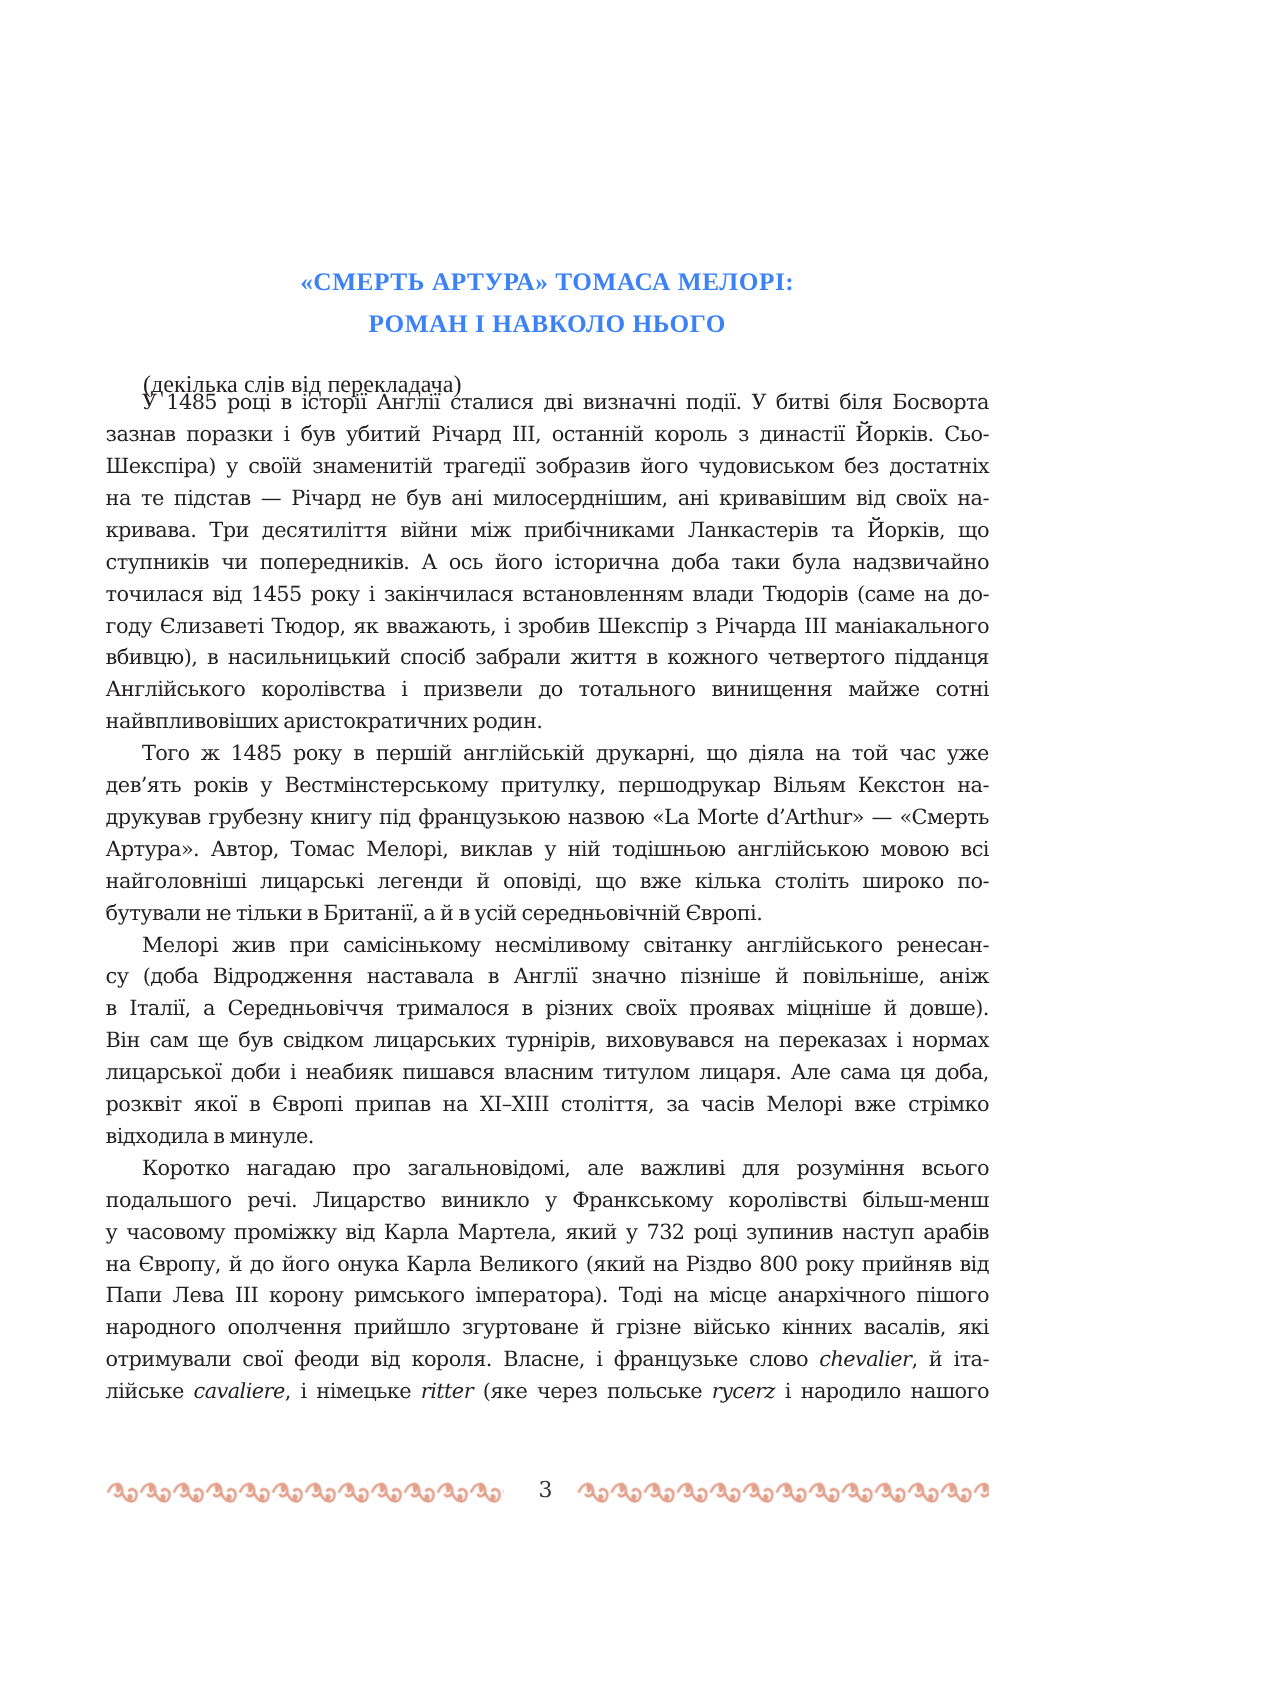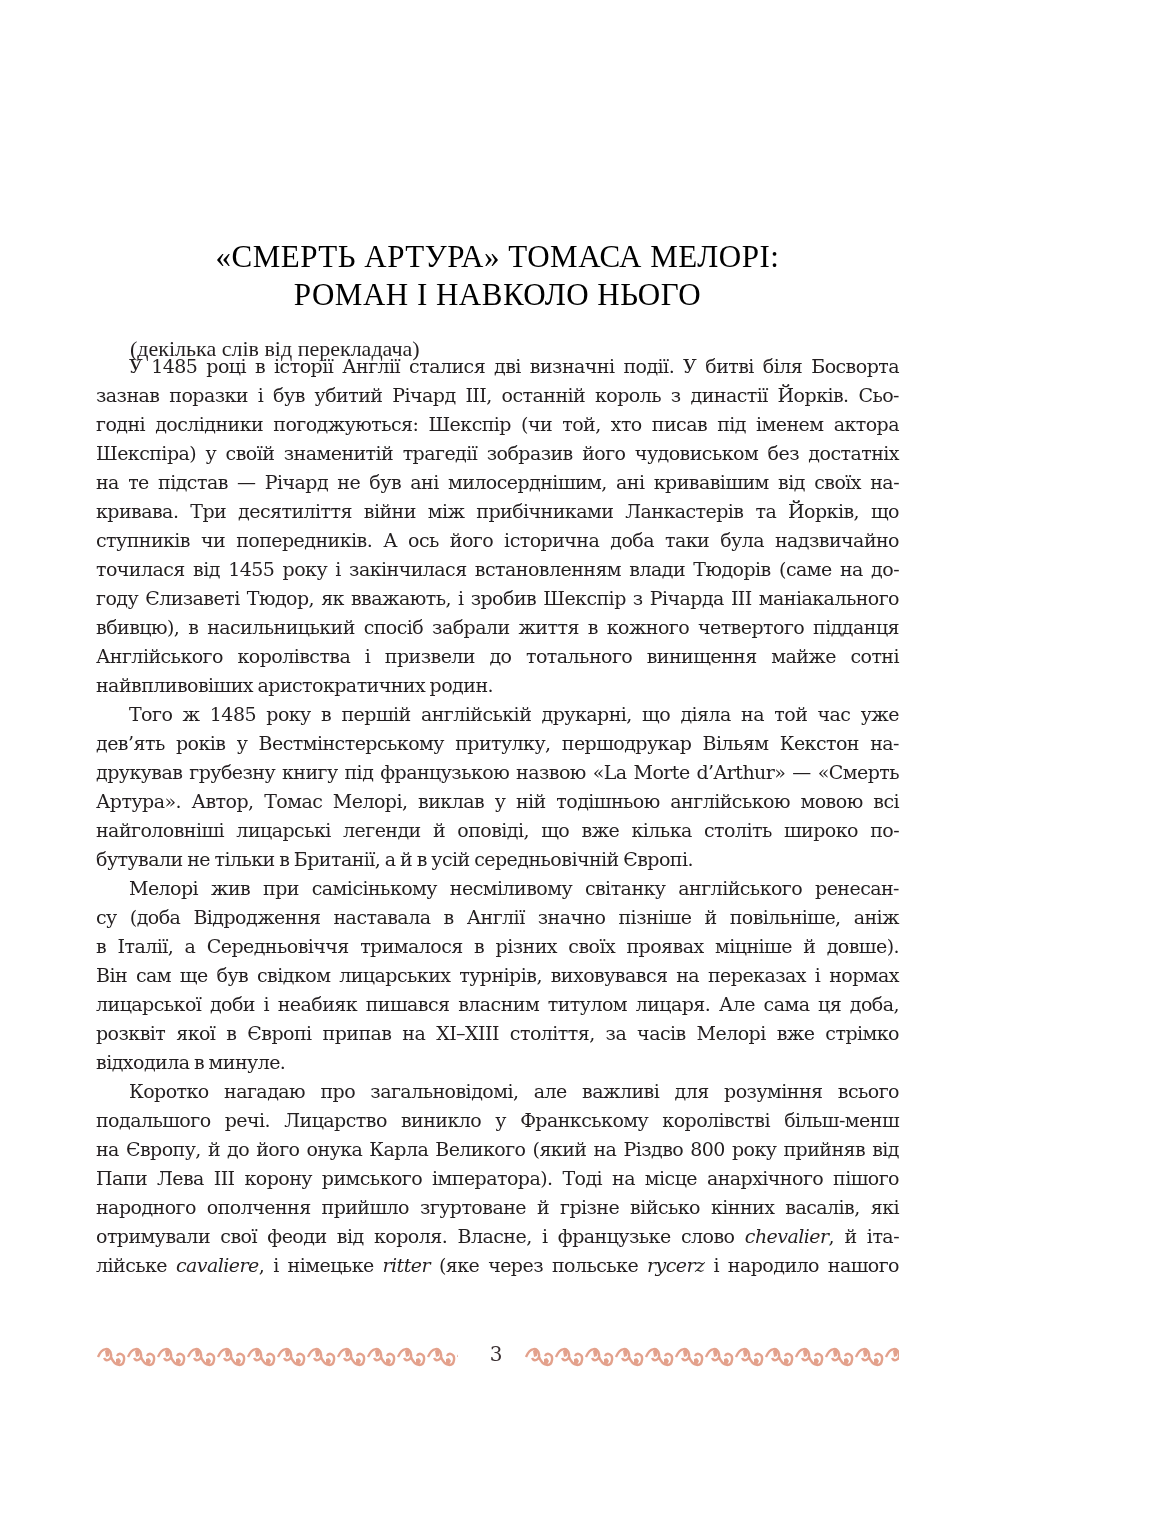--- a/index.html
+++ b/index.html
@@ -24,26 +24,26 @@
     }
     .title-block {
       position: absolute;
       top: 238px;
       left: 0;
       width: 803px;
       text-align: center;
     }
     .title-line {
       font-family: "Liberation Serif", "DejaVu Serif", serif;
-      font-size: 31px;
+      font-size: 23px;
       line-height: 38px;
       letter-spacing: 0.5px;
       text-transform: uppercase;
-      color: #000000;
-      font-weight: normal;
+      color: #3b82f6;
+      font-weight: bold;
       margin: 0;
     }
     .subtitle {
       font-family: "Liberation Serif", serif;
       font-size: 22px;
       line-height: 26px;
       margin-top: 22px;
       text-align: left;
       padding-left: 34px;
     }
@@ -109,21 +109,20 @@
     <h1 class="title-line">«Смерть Артура» Томаса Мелорі:</h1>
     <h1 class="title-line">Роман і навколо нього</h1>
     <div class="subtitle">(декілька слів від перекладача)</div>
   </div>
 
   <div class="body-text">
 
     <div class="para">
       <span class="ln first">У 1485 році в історії Англії сталися дві визначні події. У битві біля Босворта</span>
       <span class="ln">зазнав поразки і був убитий Річард ІІІ, останній король з династії Йорків. Сьо-</span>
-      <span class="ln">годні дослідники погоджуються: Шекспір (чи той, хто писав під іменем актора</span>
       <span class="ln">Шекспіра) у своїй знаменитій трагедії зобразив його чудовиськом без достатніх</span>
       <span class="ln">на те підстав — Річард не був ані милосерднішим, ані кривавішим від своїх на-</span>
       <span class="ln">кривава. Три десятиліття війни між прибічниками Ланкастерів та Йорків, що</span>
       <span class="ln">ступників чи попередників. А ось його історична доба таки була надзвичайно</span>
       <span class="ln">точилася від 1455 року і закінчилася встановленням влади Тюдорів (саме на до-</span>
       <span class="ln">году Єлизаветі Тюдор, як вважають, і зробив Шекспір з Річарда ІІІ маніакального</span>
       <span class="ln">вбивцю), в насильницький спосіб забрали життя в кожного четвертого підданця</span>
       <span class="ln">Англійського королівства і призвели до тотального винищення майже сотні</span>
       <span class="ln last">найвпливовіших аристократичних родин.</span>
     </div>
@@ -143,20 +142,21 @@
       <span class="ln">в Італії, а Середньовіччя трималося в різних своїх проявах міцніше й довше).</span>
       <span class="ln">Він сам ще був свідком лицарських турнірів, виховувався на переказах і нормах</span>
       <span class="ln">лицарської доби і неабияк пишався власним титулом лицаря. Але сама ця доба,</span>
       <span class="ln">розквіт якої в Європі припав на XI–XIII століття, за часів Мелорі вже стрімко</span>
       <span class="ln last">відходила в минуле.</span>
     </div>
 
     <div class="para">
       <span class="ln first">Коротко нагадаю про загальновідомі, але важливі для розуміння всього</span>
       <span class="ln">подальшого речі. Лицарство виникло у Франкському королівстві більш-менш</span>
+      <span class="ln">у часовому проміжку від Карла Мартела, який у 732 році зупинив наступ арабів</span>
       <span class="ln">на Європу, й до його онука Карла Великого (який на Різдво 800 року прийняв від</span>
       <span class="ln">Папи Лева ІІІ корону римського імператора). Тоді на місце анархічного пішого</span>
       <span class="ln">народного ополчення прийшло згуртоване й грізне військо кінних васалів, які</span>
       <span class="ln"><span>отримували свої феоди від короля. Власне, і французьке слово </span><i>chevalier</i><span>, й іта-</span></span>
       <span class="ln"><span>лійське </span><i>cavaliere</i><span>, і німецьке </span><i>ritter</i><span> (яке через польське </span><i>rycerz</i><span> і народило нашого</span></span>
     </div>
 
   </div>
 </div>
 

